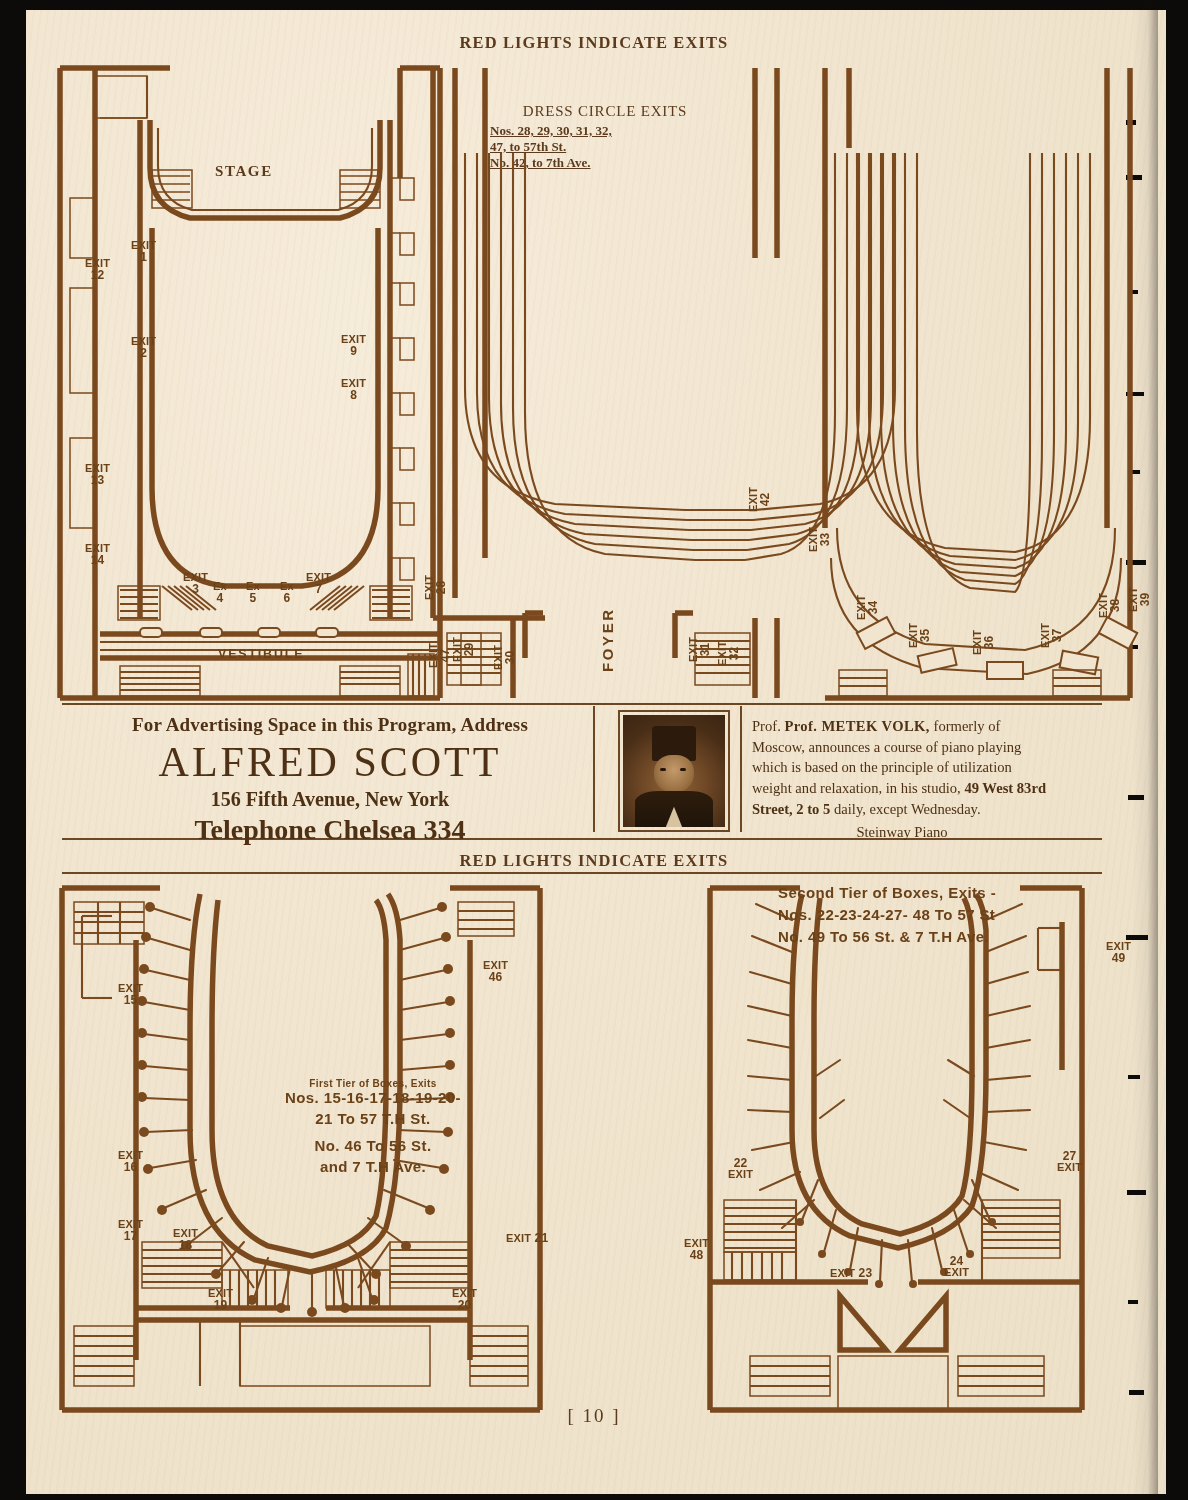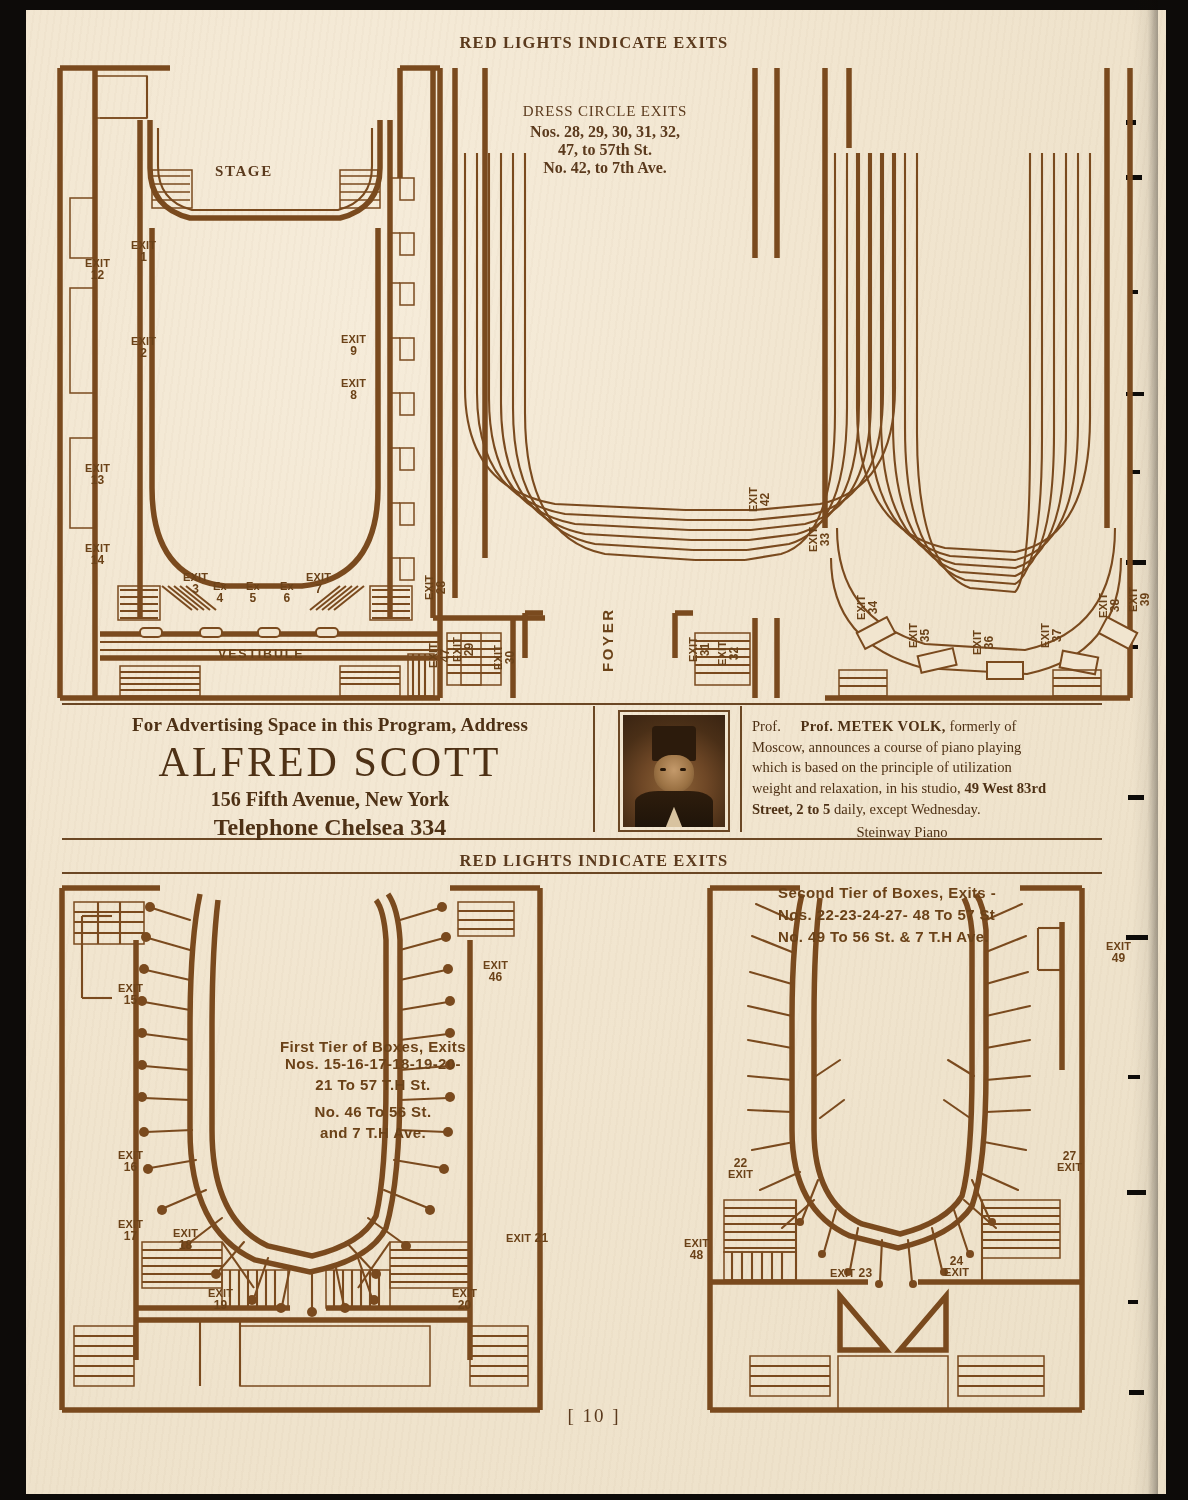--- a/index.html
+++ b/index.html
@@ -52,31 +52,31 @@
   .lbl{
     position:absolute;font-family:"Liberation Sans", sans-serif;
     font-weight:bold;color:#6b4218;line-height:1.0;white-space:nowrap;
   }
   .exitlbl{font-size:11px;letter-spacing:.2px;text-align:center;}
   .exitlbl b{display:block;font-size:12px;font-weight:bold;}
   .vert{transform:rotate(-90deg);transform-origin:left top;}
 
   .seriflbl{font-family:"Liberation Serif", serif;font-weight:bold;color:#5b3a1d;}
   .blocktitle{font-size:15px;letter-spacing:.8px;text-align:center;font-weight:normal;}
-  .blockline{font-size:16px;text-align:center;white-space:nowrap;}
+  .blockline{font-size:13px;text-align:left;white-space:nowrap;text-decoration:underline;}
 
   .hand{font-family:"Liberation Sans", sans-serif;font-weight:bold;color:#6b4218;
         letter-spacing:.4px;}
 
   
   .ad-left{position:absolute;text-align:center;color:#4e3115;}
   .ad-l1{font-size:19px;font-family:"Liberation Serif",serif;font-weight:bold;letter-spacing:.2px;}
   .ad-name{font-size:42px;font-family:"Liberation Serif",serif;letter-spacing:3px;font-weight:normal;}
   .ad-l3{font-size:20px;font-family:"Liberation Serif",serif;font-weight:bold;}
-  .ad-l4{font-size:24px;font-family:"Liberation Serif",serif;font-weight:bold;}
+  .ad-l4{font-size:28px;font-family:"Liberation Serif",serif;font-weight:bold;}
   .portrait{position:absolute;border:2px solid #6b4724;}
   .portrait .inner{position:absolute;inset:3px;background:
      radial-gradient(circle at 50% 62%, #8d6337 0%, #6e4726 38%, #4a2f17 70%, #3a2412 100%);}
   .portrait .hat{position:absolute;left:28%;top:10%;width:44%;height:31%;
      background:#2c1b0c;border-radius:4px 4px 2px 2px;}
   .portrait .face{position:absolute;left:30%;top:36%;width:40%;height:34%;
      background:radial-gradient(ellipse at 50% 40%, #c49a6b 0%, #9b7244 60%, #6f4e2c 100%);
      border-radius:46% 46% 52% 52%;}
   .portrait .eyeL,.portrait .eyeR{position:absolute;top:47%;width:6%;height:3.2%;background:#241507;border-radius:2px;}
   .portrait .eyeL{left:36%;} .portrait .eyeR{left:56%;}
@@ -435,21 +435,21 @@
       <div class="hat"></div>
       <div class="face"></div>
       <div class="eyeL"></div>
       <div class="eyeR"></div>
       <div class="coat"></div>
       <div class="collar"></div>
     </div>
   </div>
 
   <div class="ad-right" style="left:752px;top:716px;width:300px;">
-    <span>Prof. </span><b style="letter-spacing:.4px;margin-left:16px;">Prof. METEK VOLK,</b><span> formerly of Moscow, announces a course of piano playing which is based on the principle of utilization weight and relaxation, in his studio, </span><b>49 West 83rd Street, 2 to 5</b><span> daily, except Wednesday.</span>
+    <span>Prof. </span><b style="letter-spacing:.4px;">Prof. METEK VOLK,</b><span> formerly of Moscow, announces a course of piano playing which is based on the principle of utilization weight and relaxation, in his studio, </span><b>49 West 83rd Street, 2 to 5</b><span> daily, except Wednesday.</span>
     <span class="sig">Steinway Piano</span>
   </div>
 
   <div class="hdr" style="top:851px;left:0;">RED LIGHTS INDICATE EXITS</div>
   <div class="rule" style="left:62px;top:872px;width:1040px;"></div>
 
   <svg class="plan" style="left:40px;top:880px;" width="530" height="540" viewBox="0 0 530 540">
 
     <path class="thick" d="M22 8 L22 530"></path>
     <path class="thick" d="M500 8 L500 530"></path>
@@ -613,21 +613,21 @@
         <path d="M430 476 L488 476"></path>
       <path d="M430 486 L488 486"></path>
         <path d="M430 496 L488 496"></path>
     </g>
     <path class="thick" d="M96 440 L430 440"></path>
     <path d="M160 440 L160 506"></path>
       <path d="M200 440 L200 506"></path>
   </svg>
 
   <div style="position:absolute;left:243px;top:1038px;width:260px;text-align:center;">
-    <div class="hand" style="font-size:15px;">First Tier of Boxes, Exits</div>
+    <div class="hand" style="font-size:10px;margin-top:40px;">First Tier of Boxes, Exits</div>
     <div class="hand" style="font-size:15px;text-align:center;">Nos. 15-16-17-18-19-20-</div>
     <div class="hand" style="font-size:15px;margin-top:4px;">21 To 57 T.H St.</div>
     <div class="hand" style="font-size:15px;margin-top:10px;">No.  46 To 56 St.</div>
     <div class="hand" style="font-size:15px;margin-top:4px;">and 7 T.H Ave.</div>
   </div>
 
   <div class="lbl exitlbl" style="left:118px;top:983px;">
     <span>EXIT</span>
     <b>15</b></div>
   <div class="lbl exitlbl" style="left:118px;top:1150px;">

